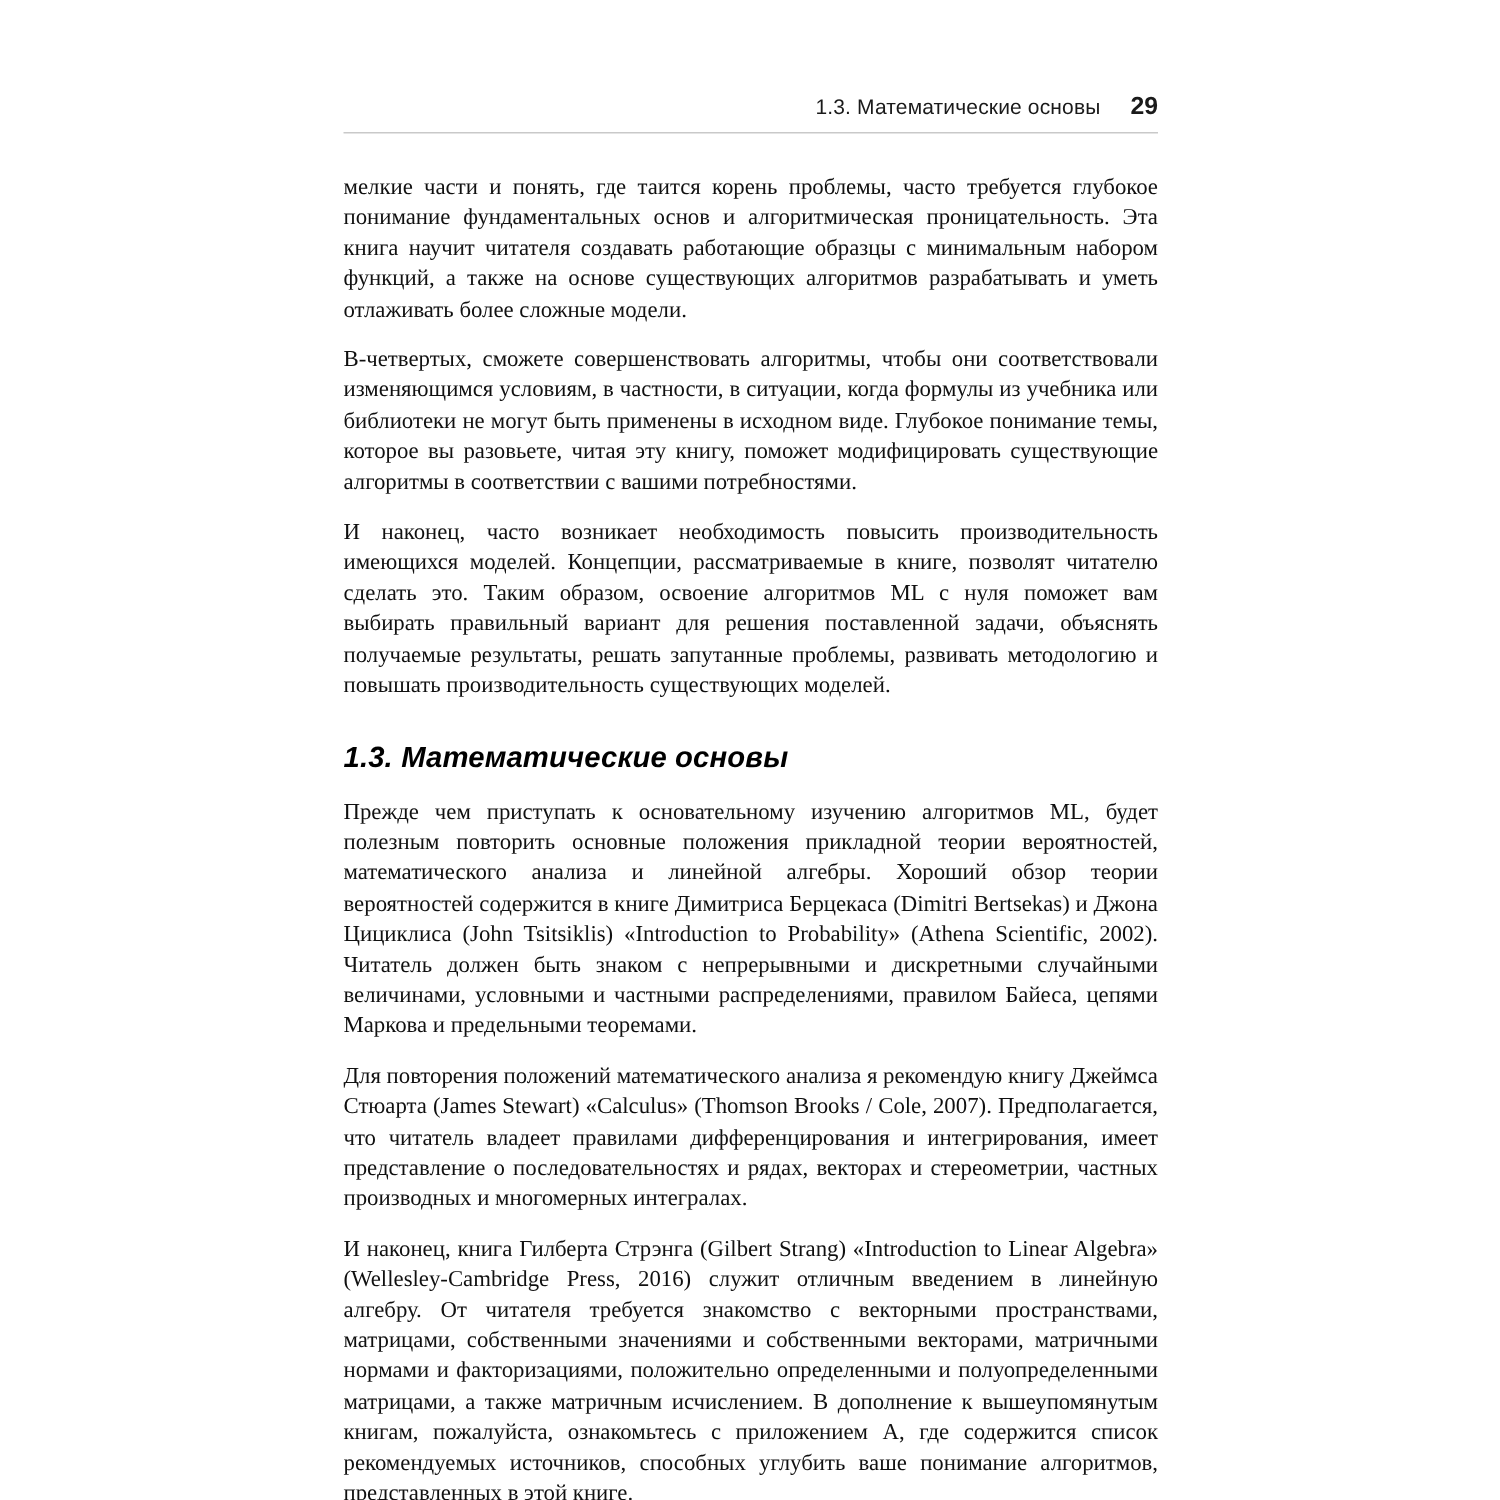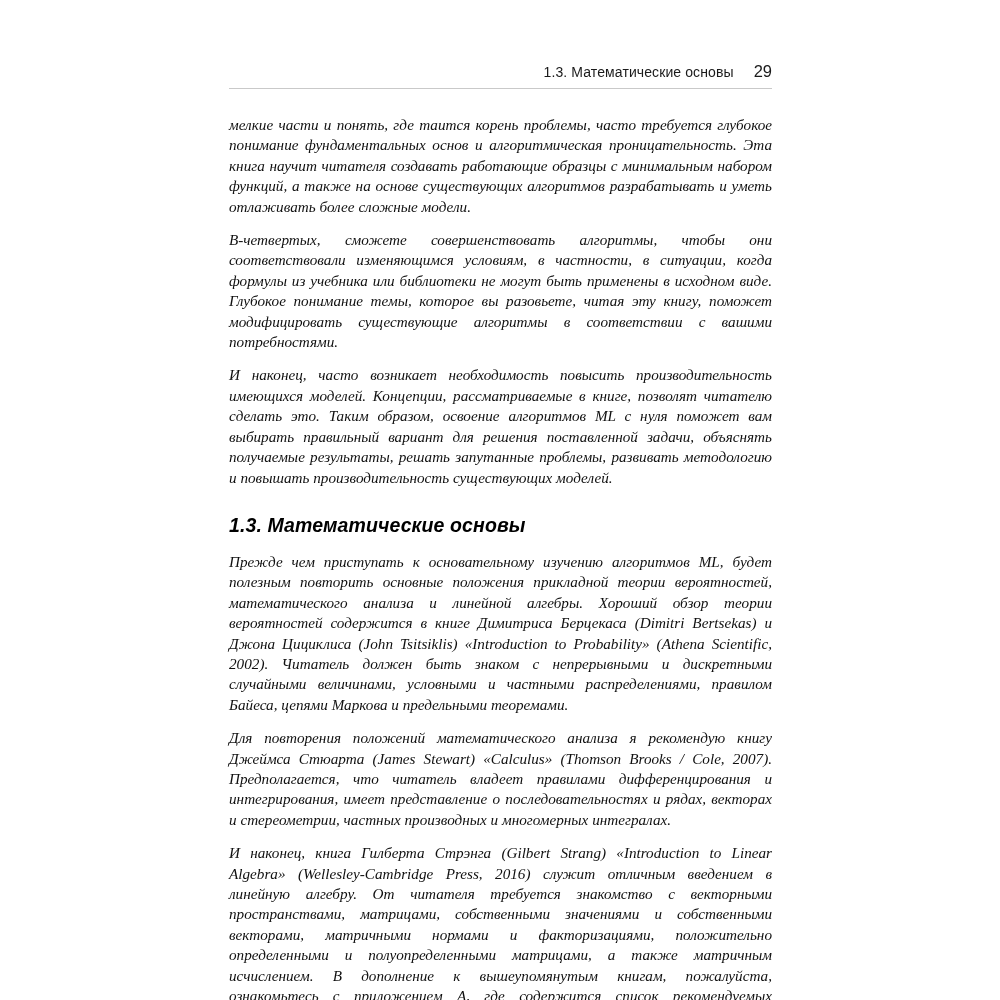--- a/index.html
+++ b/index.html
@@ -30,33 +30,32 @@
     font-size: 14px;
     color: #1a1a1a;
     padding-bottom: 7px;
     border-bottom: 1px solid #c9c9c9;
   }
   .running-head .head-title {
     font-weight: 400;
     letter-spacing: 0.1px;
   }
   .running-head .page-num {
-    font-weight: 400;
+    font-weight: 700;
     font-size: 16.5px;
   }
   .body-text {
     margin-top: 26px;
   }
   .body-text p {
     margin: 0 0 13px 0;
     font-size: 15.2px;
     line-height: 20.4px;
     text-align: justify;
     hyphens: none;
-    font-style: italic;
   }
   h2.section-heading {
     font-family: "Liberation Sans", "DejaVu Sans", sans-serif;
     font-weight: 700;
     font-style: italic;
     font-size: 19.5px;
     margin: 26px 0 15px 0;
     color: #000000;
     letter-spacing: 0.1px;
   }

